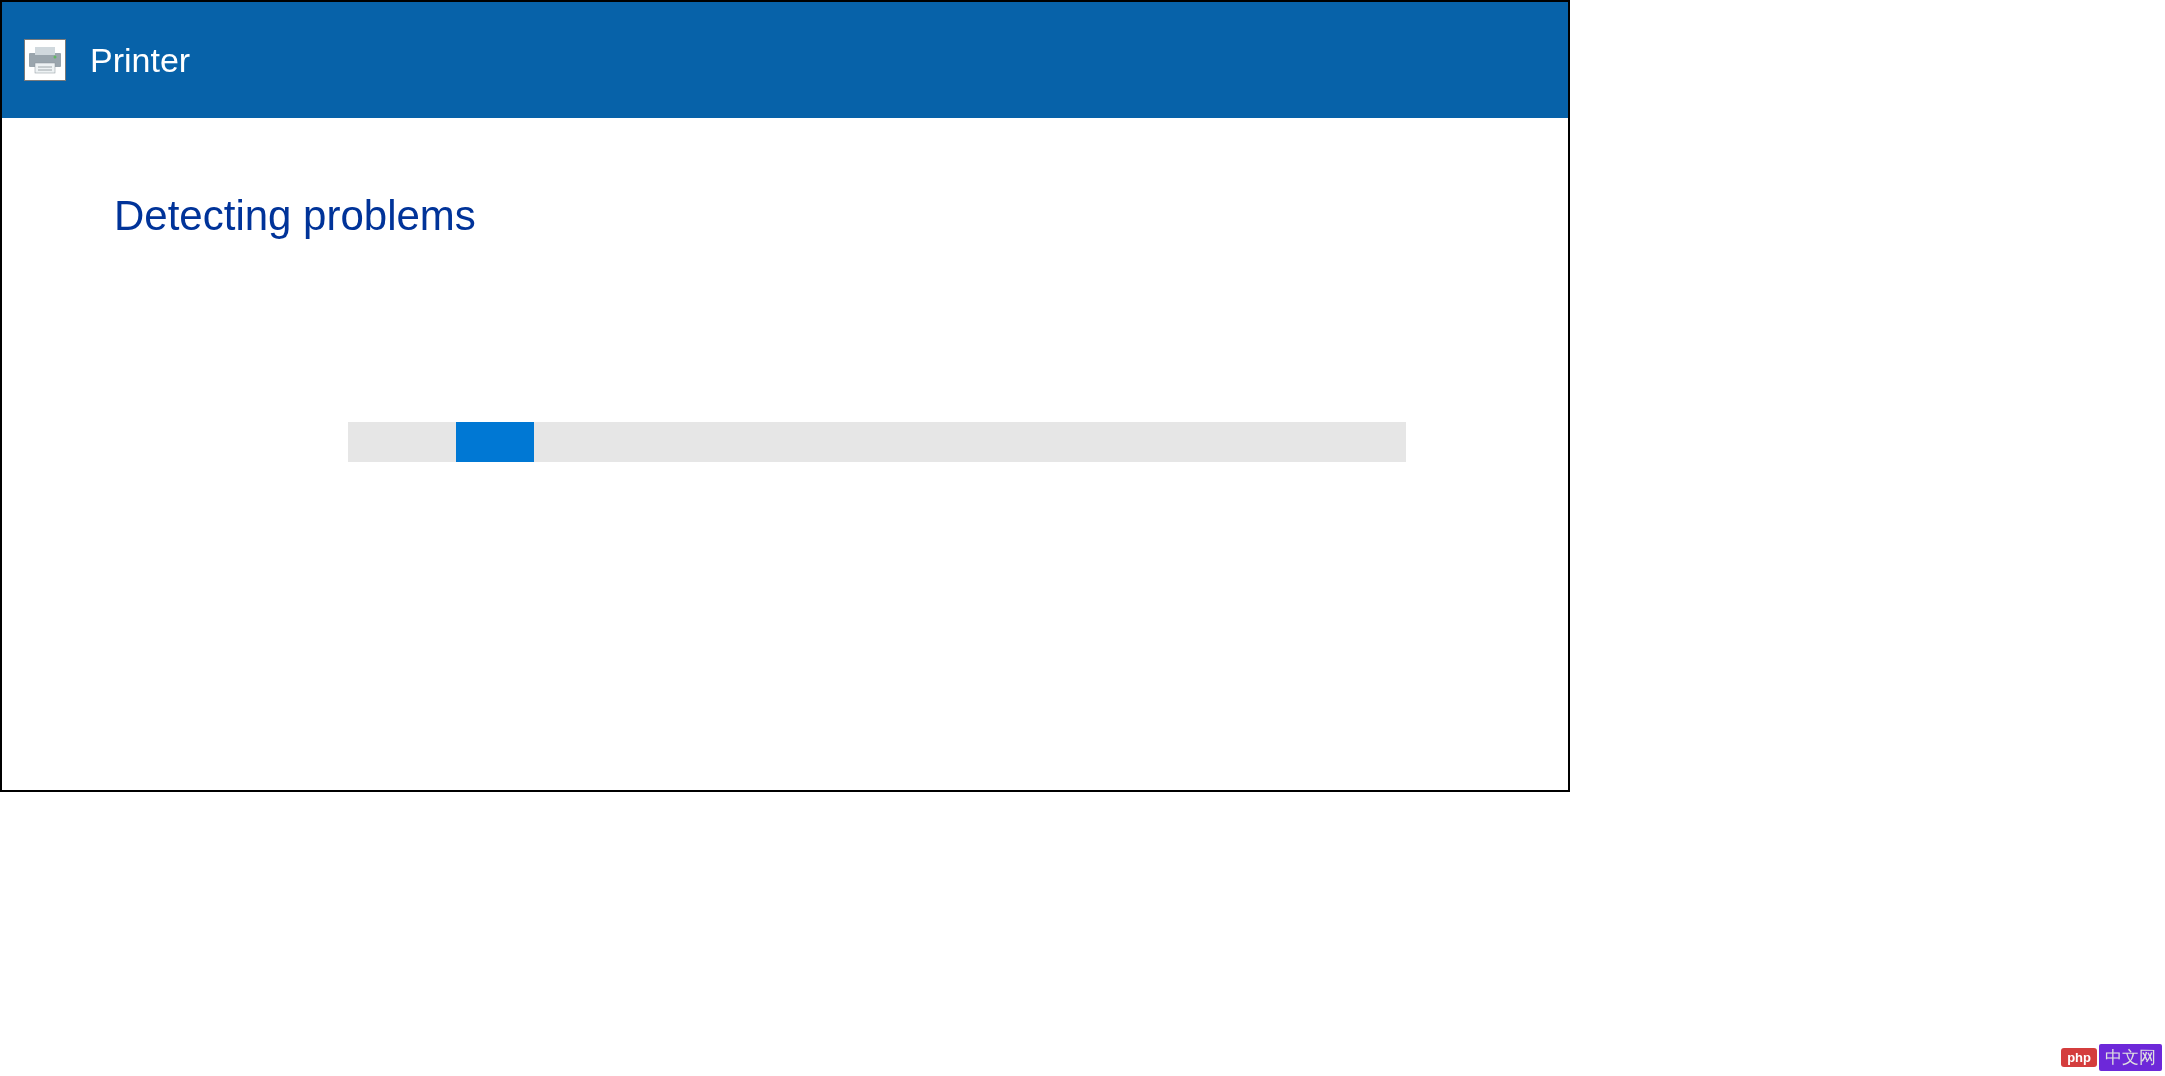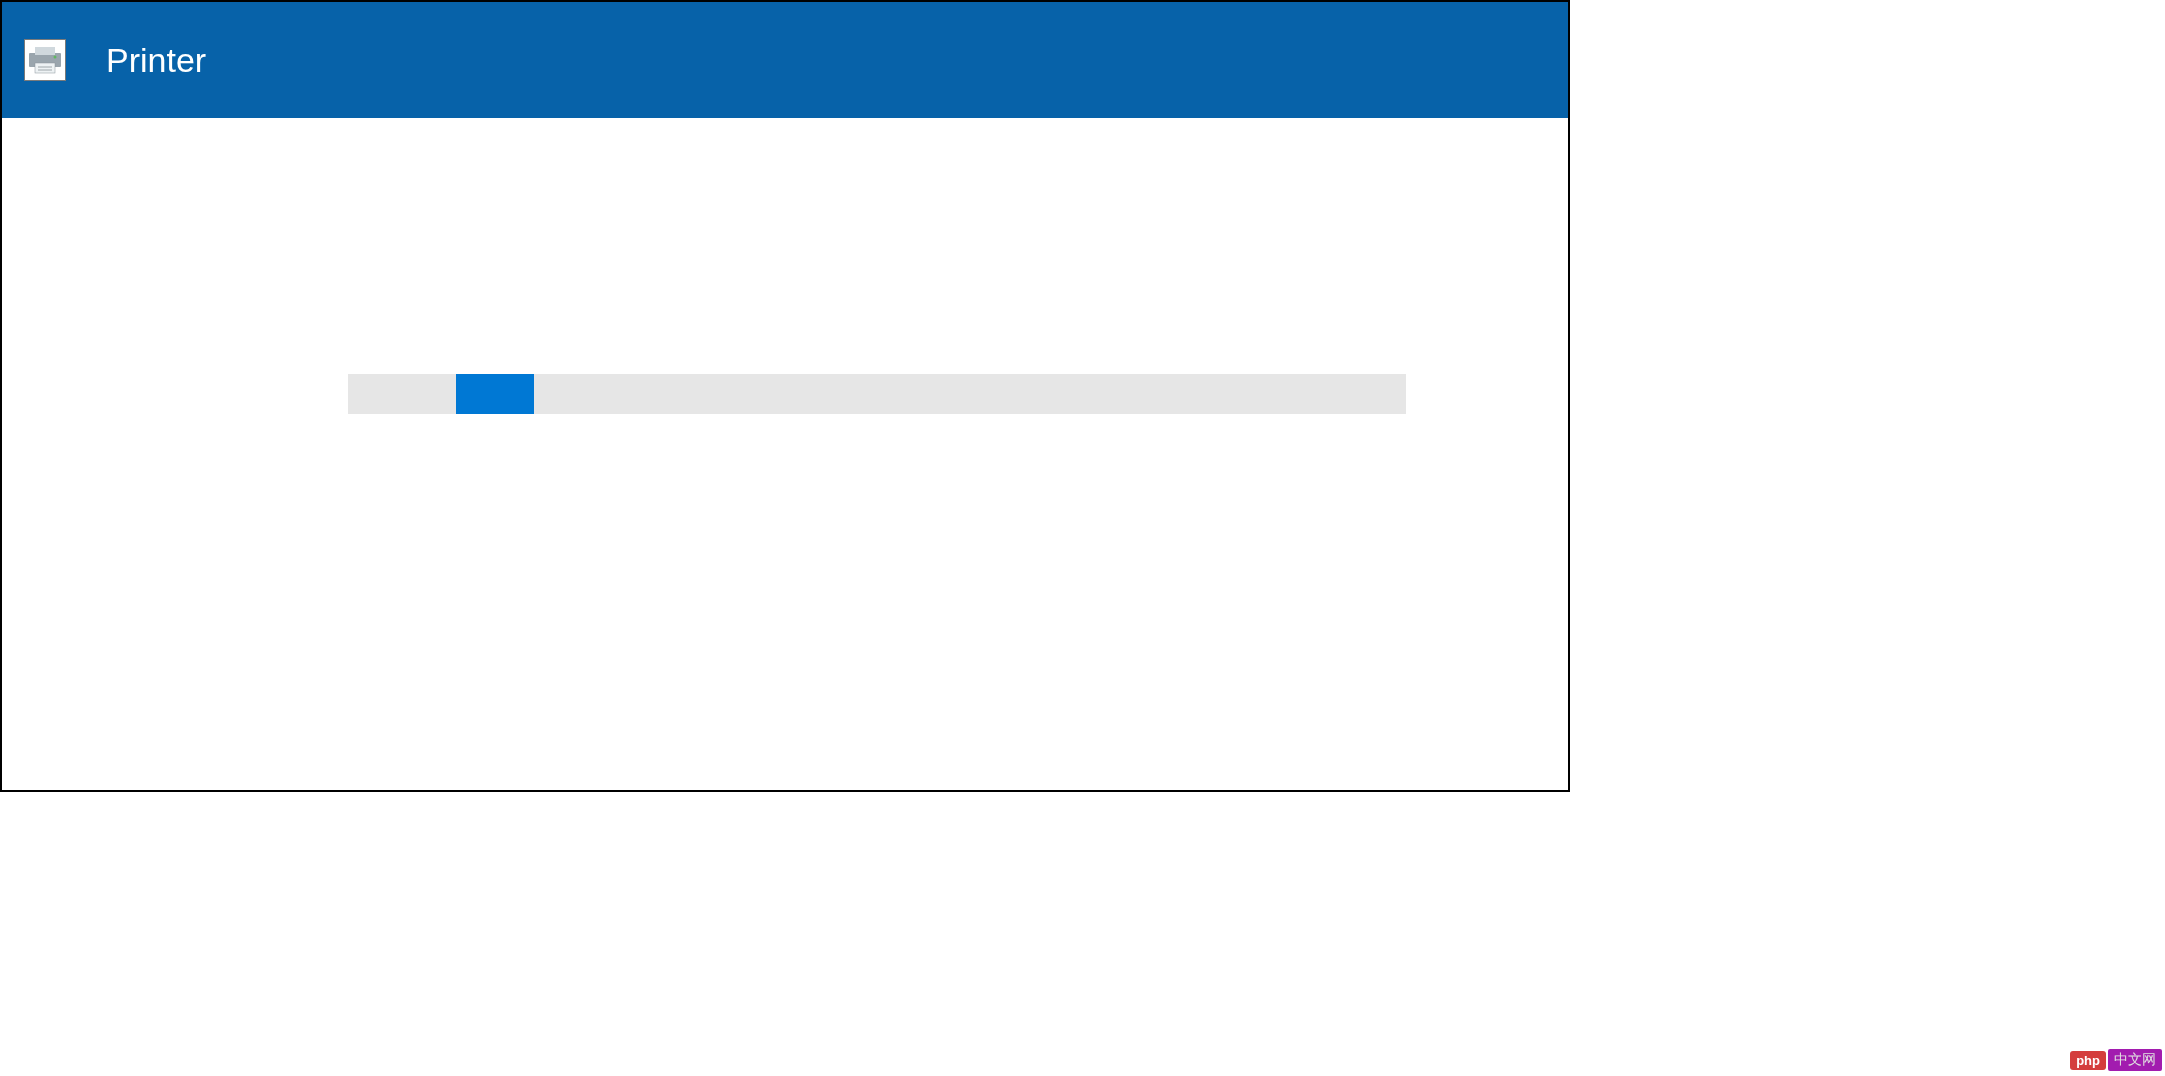--- a/index.html
+++ b/index.html
@@ -24,21 +24,20 @@
       position: relative;
       overflow: hidden;
     }
     
     .titlebar {
       background: #0762a9;
       height: 116px;
       display: flex;
       align-items: center;
       padding-left: 22px;
-      gap: 16px;
     }
     
     .titlebar-icon {
       width: 42px;
       height: 42px;
       background: #ffffff;
       border: 1px solid #7a7a7a;
       margin-right: 24px;
       display: flex;
       align-items: center;
@@ -99,23 +98,23 @@
       background: #d43d3d;
       color: #ffffff;
       font-size: 13px;
       font-weight: 600;
       padding: 2px 6px;
       border-radius: 3px;
       font-family: Arial, sans-serif;
     }
     
     .watermark-text {
-      background: #a21caf;
+      background: #6d28d9;
       color: #e0e0e0;
-      font-size: 14px;
+      font-size: 17px;
       padding: 2px 6px;
       border-radius: 2px;
       font-family: Liberation Serif, serif;
     }
   </style>
 </head>
 <body>
 
 <div class="window">
   <div class="titlebar">
@@ -126,20 +125,21 @@
         <rect x="8" y="18" width="20" height="10" fill="#eef2f4" stroke="#8a949b" stroke-width="0.5"></rect>
         <line x1="11" y1="22" x2="25" y2="22" stroke="#8a949b" stroke-width="0.8"></line>
         <line x1="11" y1="25" x2="25" y2="25" stroke="#8a949b" stroke-width="0.8"></line>
         <circle cx="28" cy="12" r="1.5" fill="#5fb85f"></circle>
       </svg>
     </div>
     <div class="titlebar-text">Printer</div>
   </div>
 
   <div class="content">
+    <h1 class="heading">Detecting problems</h1>
 
     <div class="progress-container">
       <div class="progress-indicator"></div>
     </div>
   </div>
 </div>
 
 <div class="watermark">
   <span class="watermark-badge">php</span>
   <span class="watermark-text">中文网</span>

